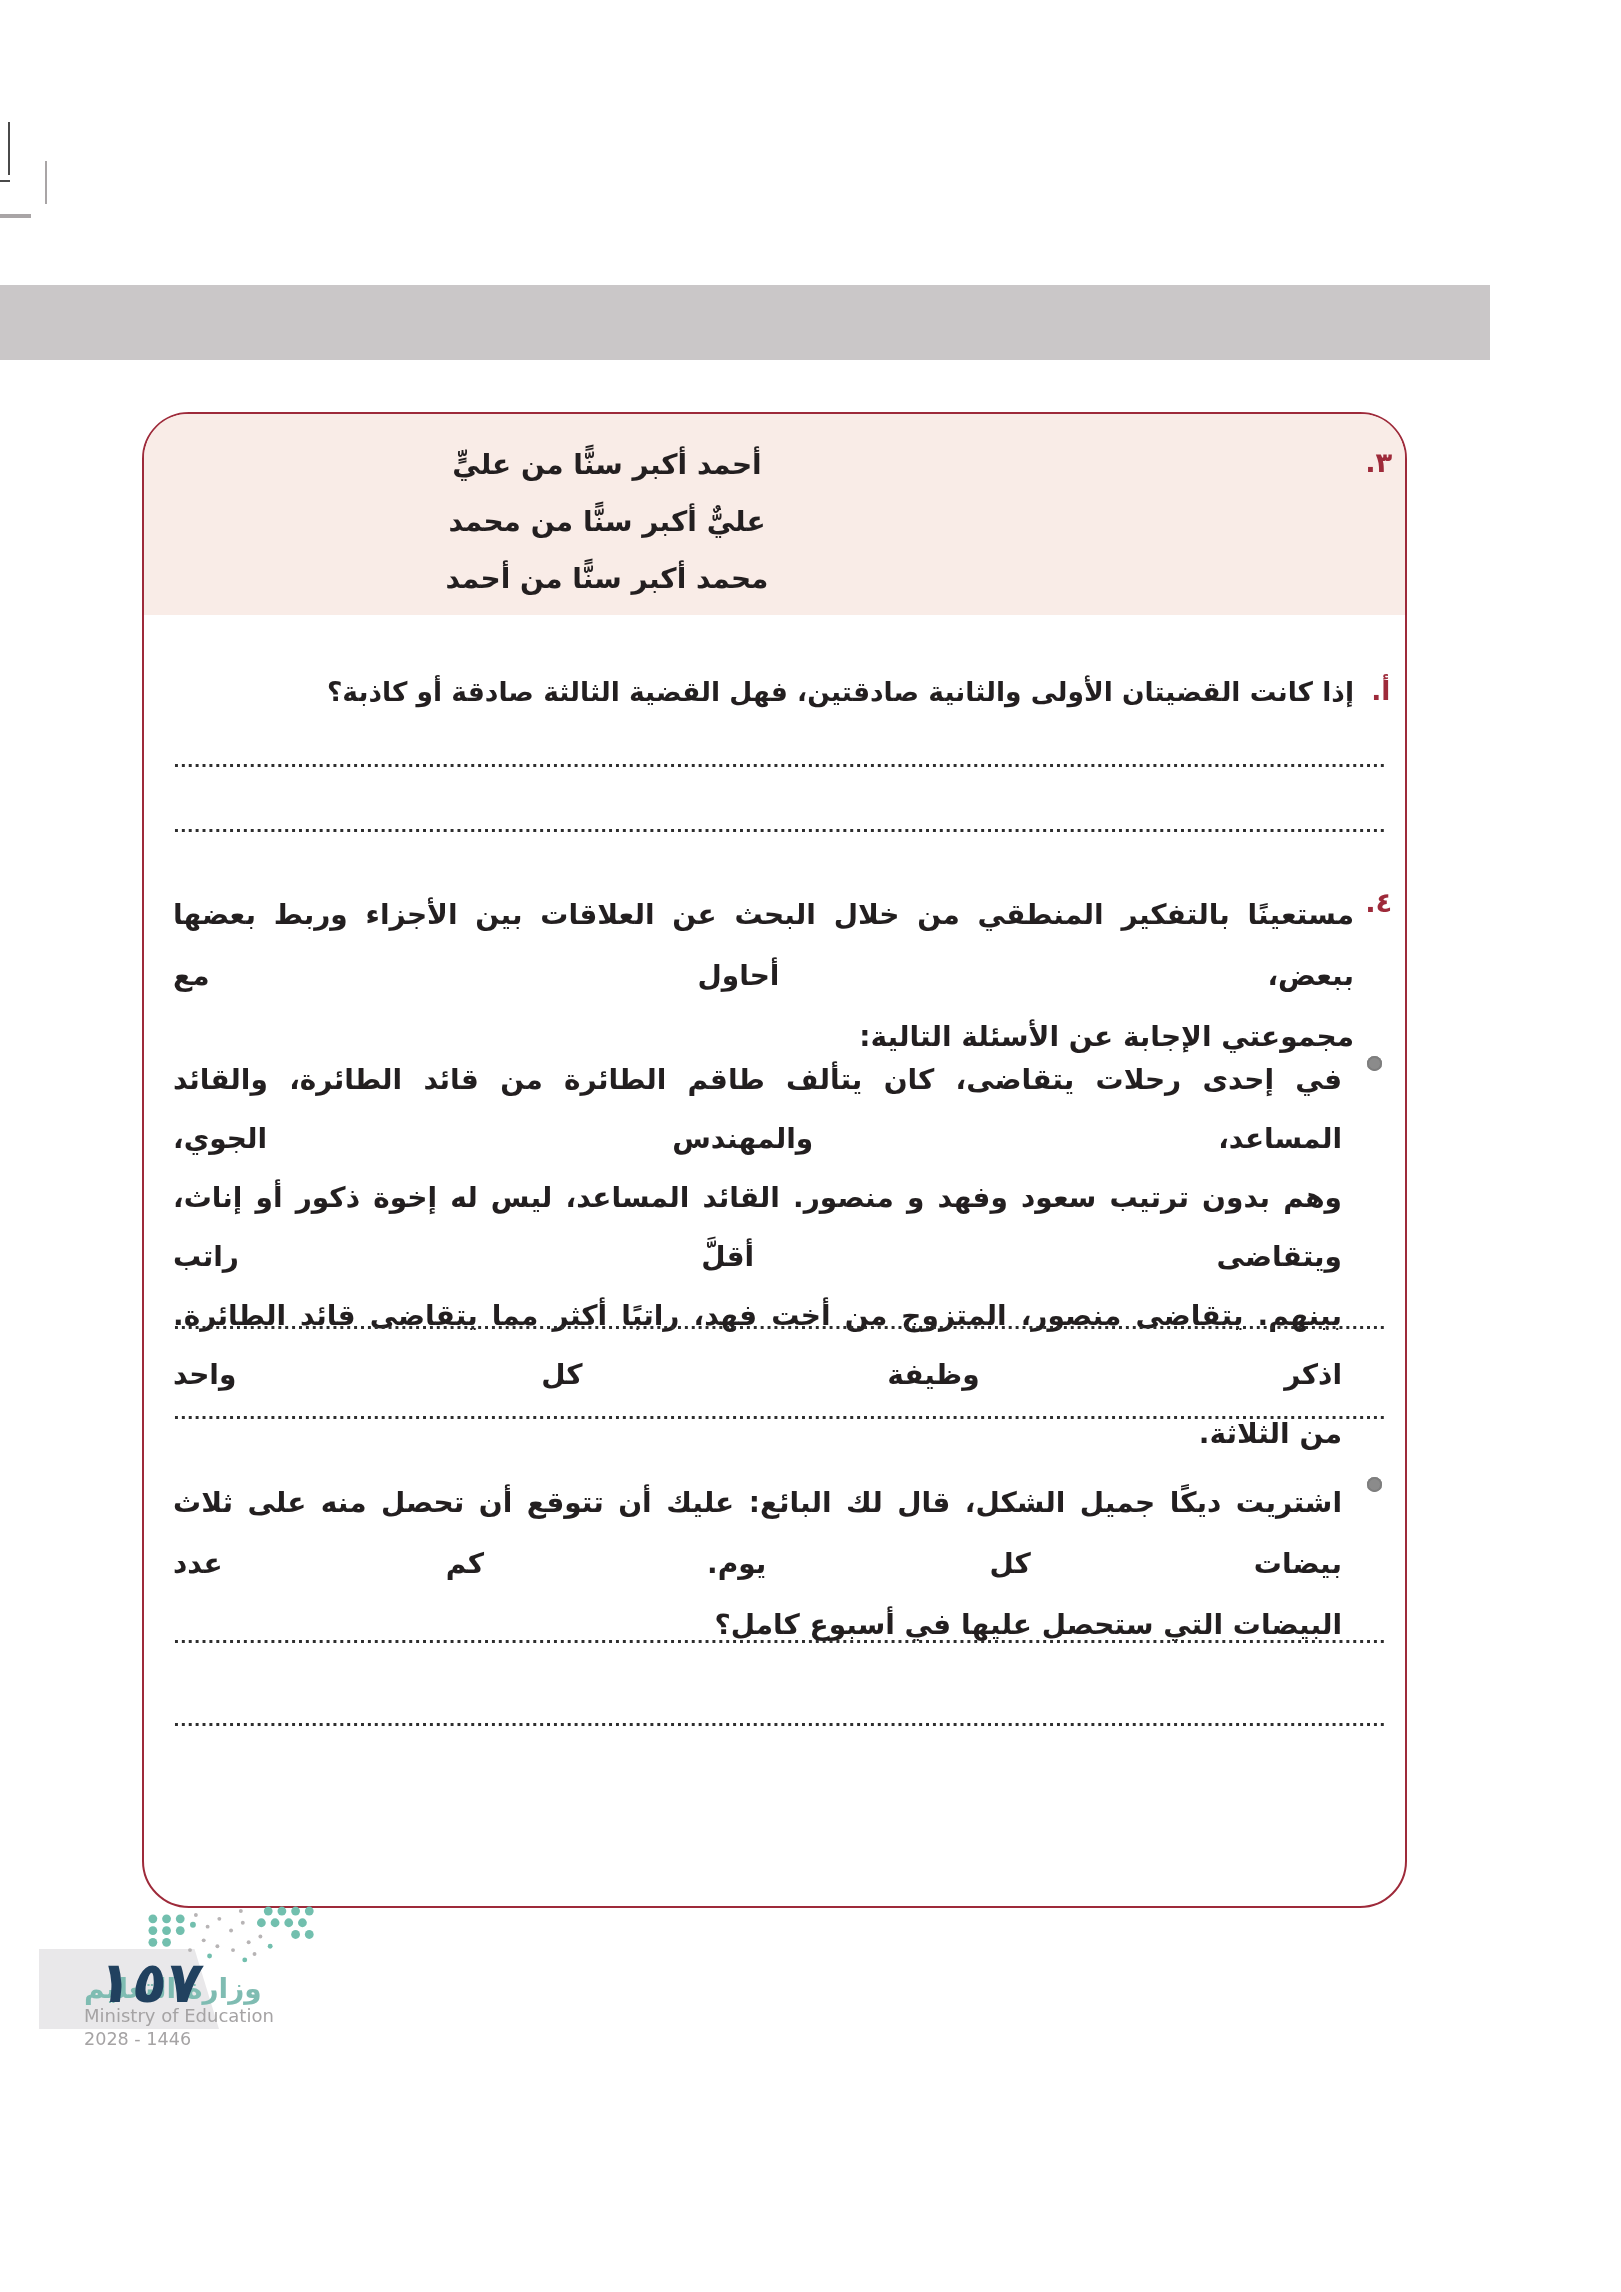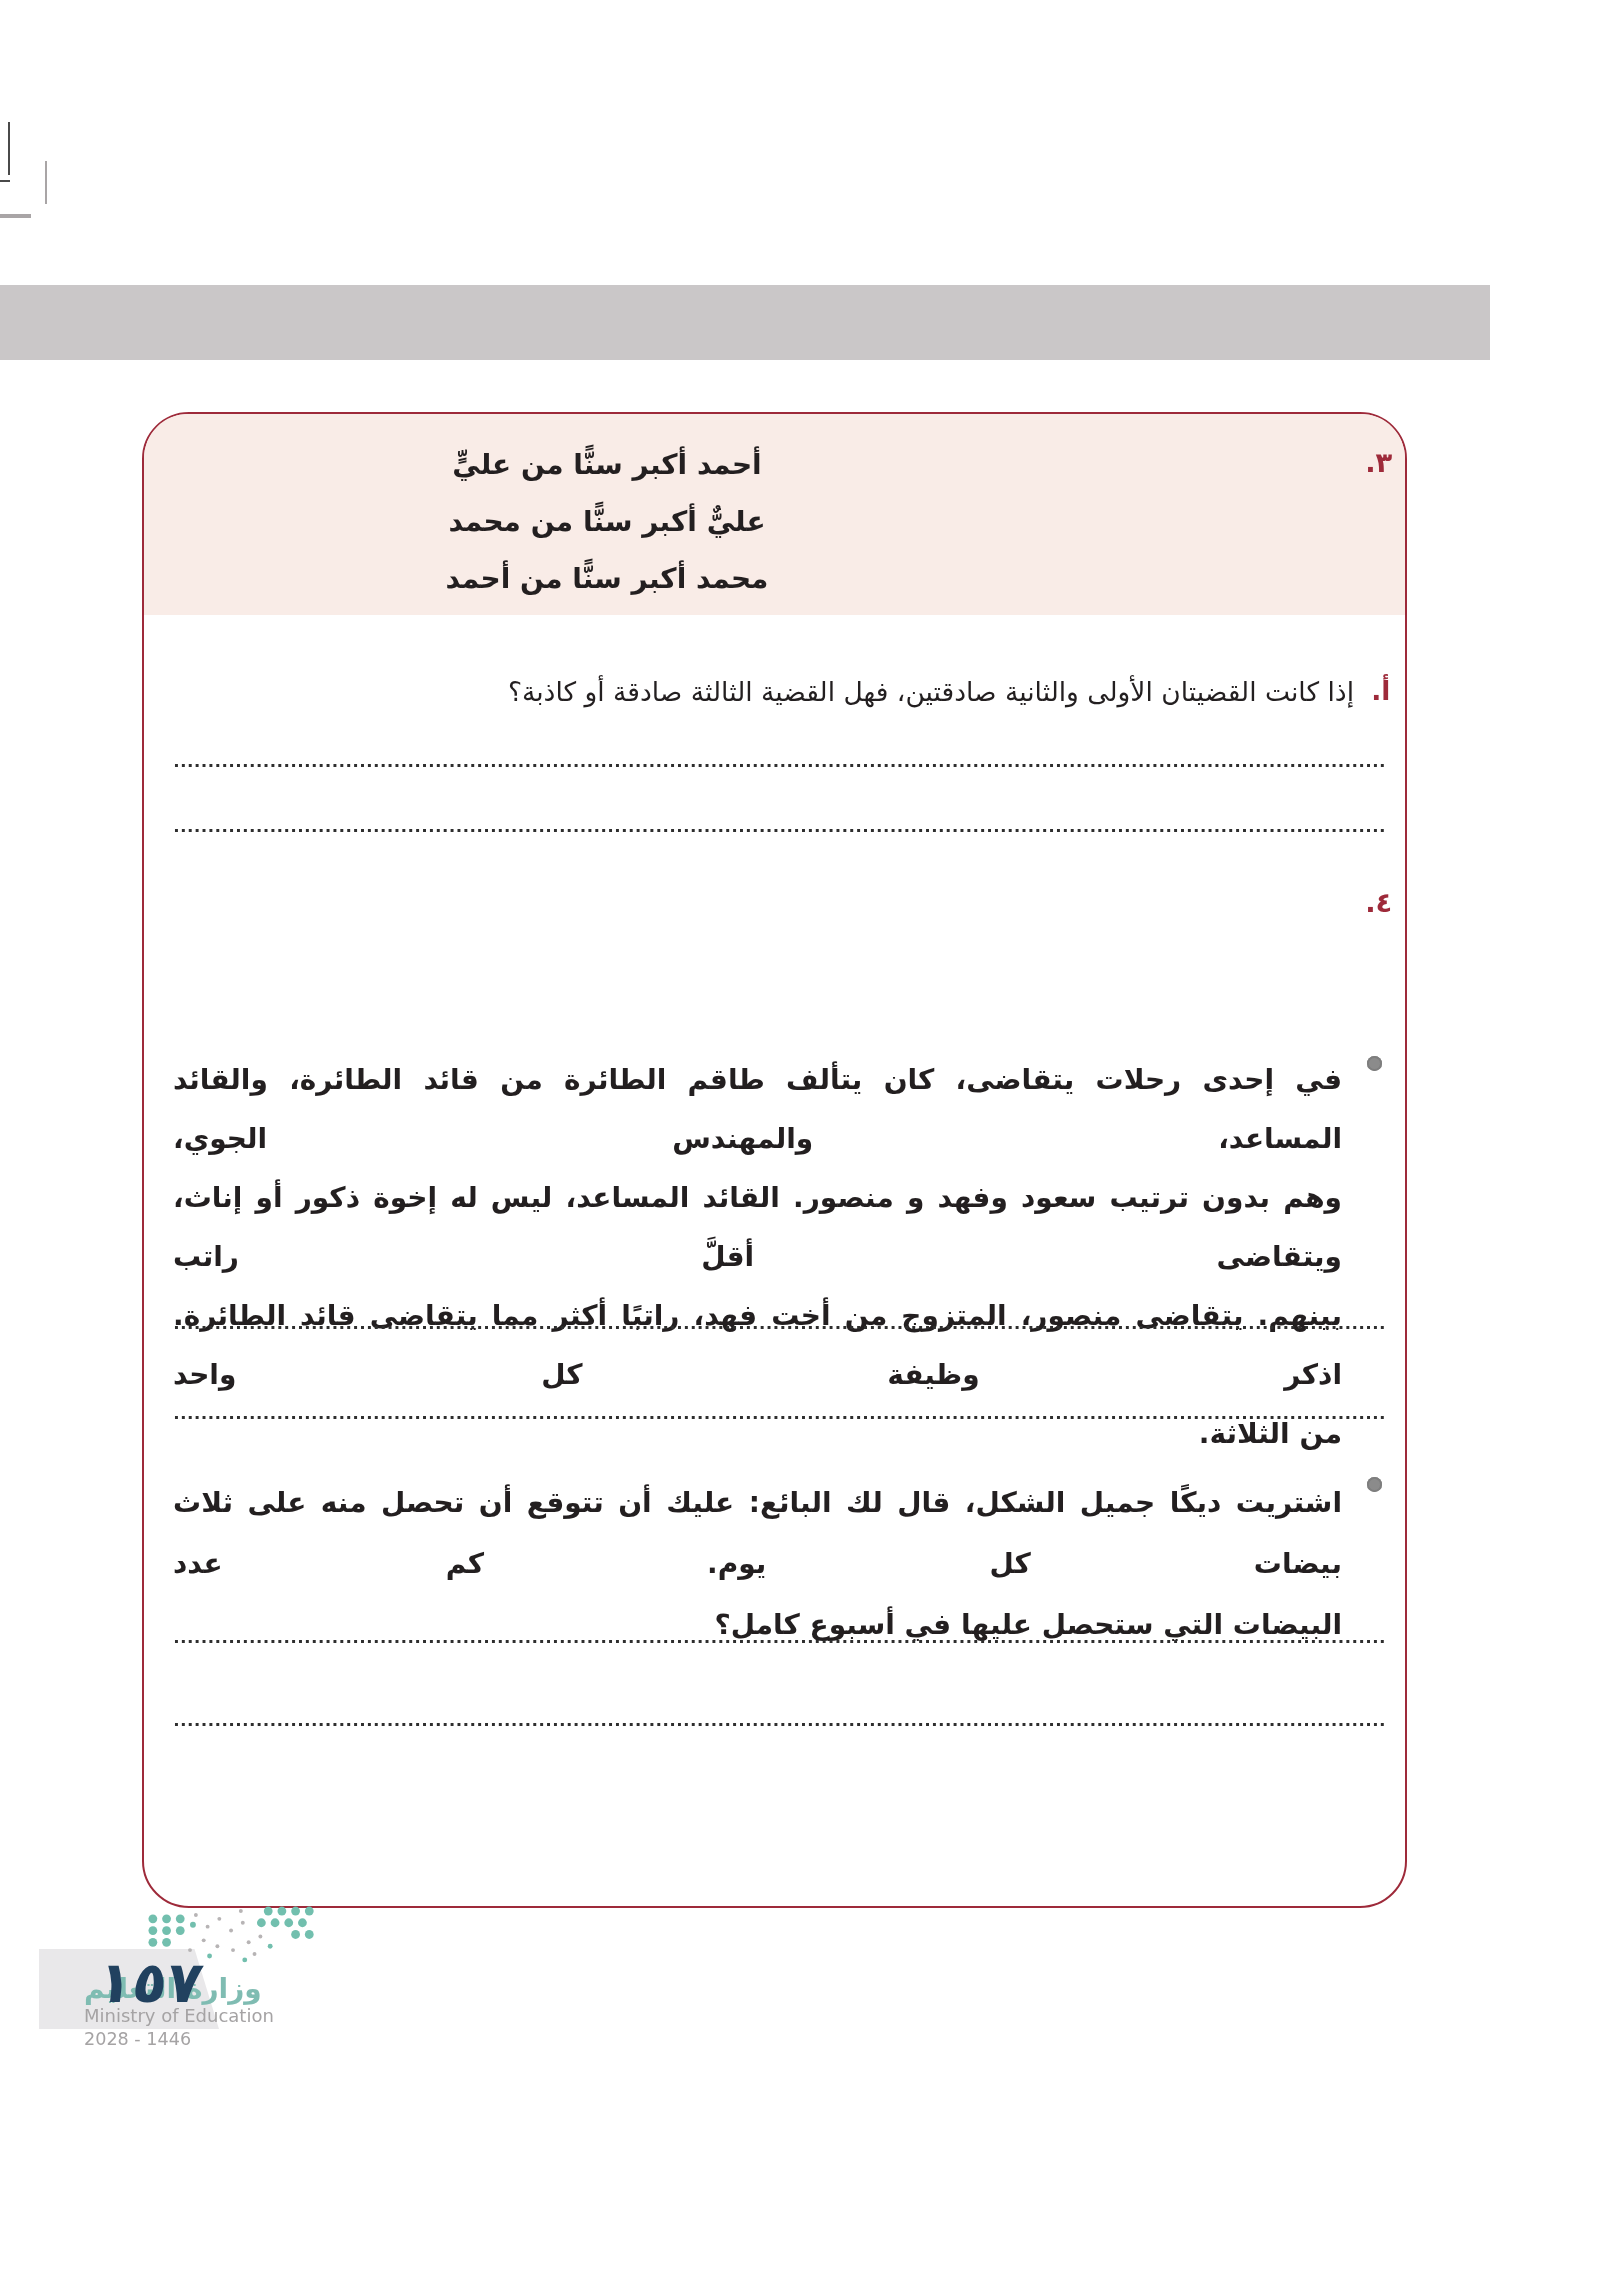--- a/index.html
+++ b/index.html
@@ -24,21 +24,21 @@
   .premises{
     position:absolute;left:262px;top:21.6px;width:402px;
     direction:rtl;text-align:center;font-size:28px;font-weight:700;line-height:57px;
   }
   .item-num{
     position:absolute;direction:rtl;color:#9e2a3a;font-weight:700;font-size:27.4px;line-height:29px;
   }
   .q-row-marker{position:absolute;right:14.7px;top:261px;color:#9e2a3a;font-weight:700;font-size:26.5px;direction:rtl;}
   .q-text{
     position:absolute;right:51px;top:261px;direction:rtl;text-align:center;
-    font-size:26.5px;font-weight:400;line-height:33px;white-space:nowrap;
+    font-size:26.5px;font-weight:700;line-height:33px;white-space:nowrap;
   }
   .dotline{
     position:absolute;left:29px;right:19.6px;height:4.9px;
     background-image:radial-gradient(circle,#2e2e2e 1.6px,transparent 1.7px);
     background-size:6.9px 4.9px;background-repeat:repeat-x;background-position:0 50%;
   }
   .txtblock{
     position:absolute;direction:rtl;font-size:28px;font-weight:700;color:#231f20;
   }
   .txtblock .ln{text-align:right;}
@@ -92,20 +92,24 @@
     </div>
     <div class="item-num" style="right:12.7px;top:34px;">٣.</div>
 
     <div class="q-row-marker">أ.</div>
     <div class="q-text">إذا كانت القضيتان الأولى والثانية صادقتين، فهل القضية الثالثة صادقة أو كاذبة؟</div>
 
     <div class="dotline" style="top:349px;"></div>
     <div class="dotline" style="top:414px;"></div>
 
     <div class="item-num" style="right:12.7px;top:474px;">٤.</div>
+    <div class="txtblock" style="right:51px;left:29px;top:470px;line-height:61px;">
+      <div class="ln just">مستعينًا بالتفكير المنطقي من خلال البحث عن العلاقات بين الأجزاء وربط بعضها ببعض، أحاول مع</div>
+      <div class="ln">مجموعتي الإجابة عن الأسئلة التالية:</div>
+    </div>
 
     <div class="bullet-dot" style="right:23.5px;top:642px;"></div>
     <div class="txtblock" style="right:63px;left:29px;top:636px;line-height:59px;">
       <div class="ln just">في إحدى رحلات يتقاضى، كان يتألف طاقم الطائرة من قائد الطائرة، والقائد المساعد، والمهندس الجوي،</div>
       <div class="ln just">وهم بدون ترتيب سعود وفهد و منصور. القائد المساعد، ليس له إخوة ذكور أو إناث، ويتقاضى أقلَّ راتب</div>
       <div class="ln just">بينهم. يتقاضى منصور، المتزوج من أخت فهد، راتبًا أكثر مما يتقاضى قائد الطائرة. اذكر وظيفة كل واحد</div>
       <div class="ln">من الثلاثة.</div>
     </div>
 
     <div class="dotline" style="top:911px;"></div>

